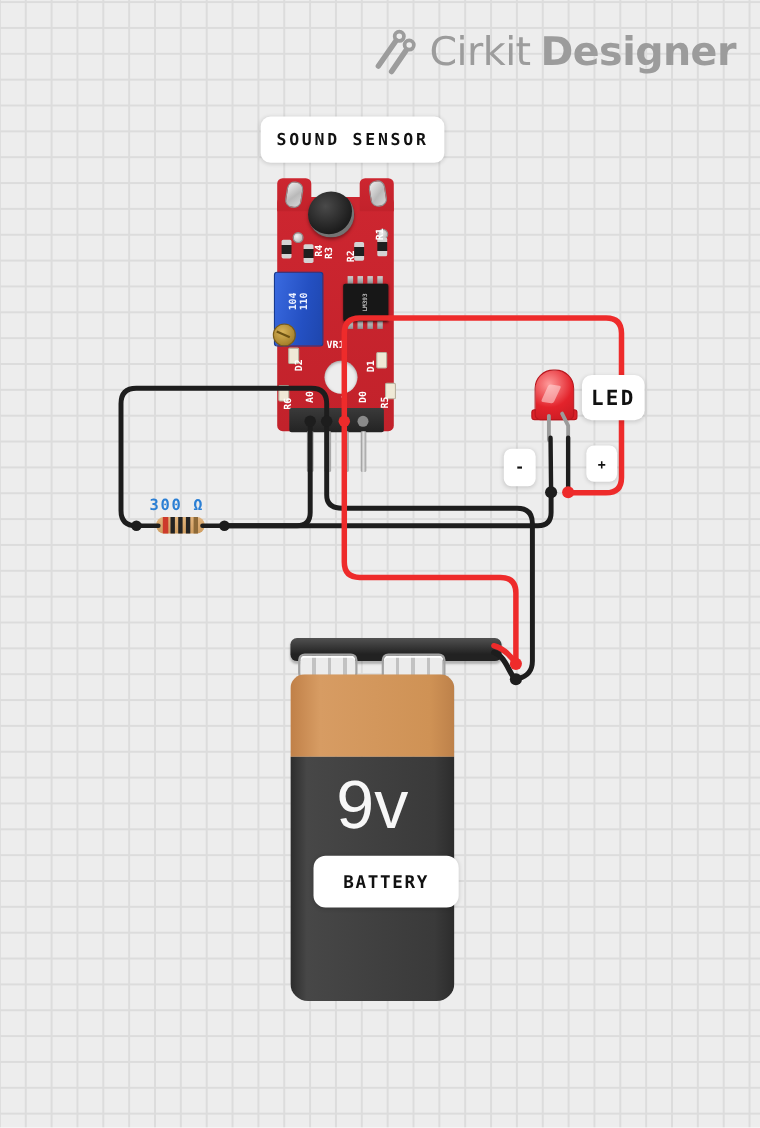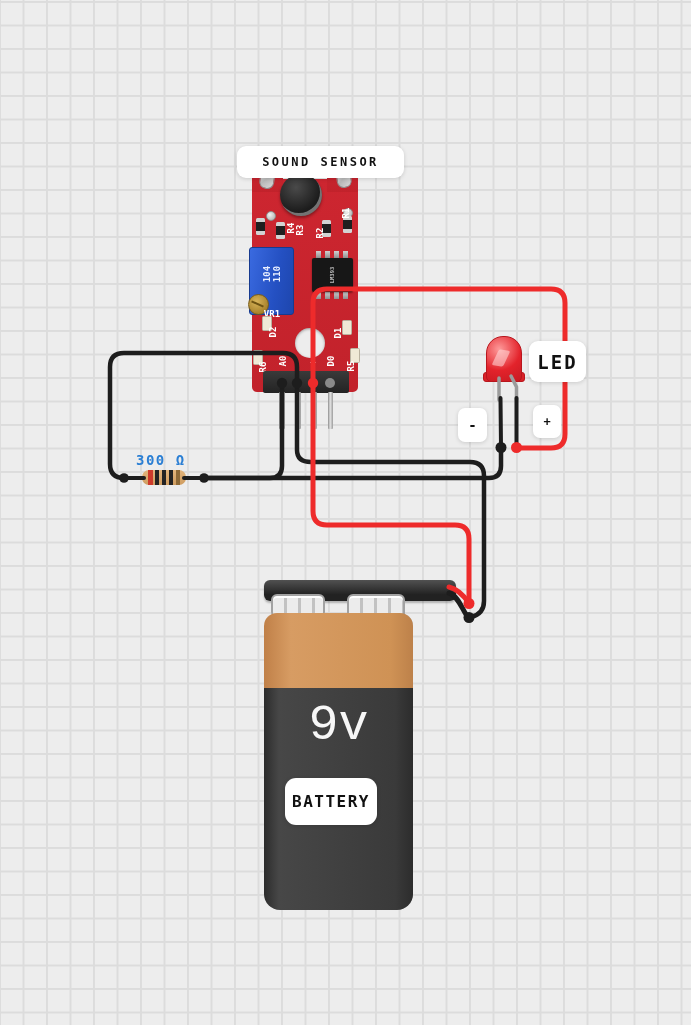--- a/index.html
+++ b/index.html
@@ -75,27 +75,38 @@
   .bat-term{
     background:repeating-linear-gradient(90deg,#ececec 0 11px,#c2c2c2 11px 14px);
     border:2px solid #a2a2a2;border-radius:6px;box-shadow:inset 0 2px 0 #fff;
   }
   .bat-body{
     border-radius:13px 13px 16px 16px; overflow:hidden;
     box-shadow:inset 6px 0 8px -5px rgba(255,255,255,.45), inset -6px 0 8px -5px rgba(0,0,0,.35);
   }
   .bat-orange{background:linear-gradient(90deg,#c08048,#d79c63 18%,#cf9255 85%,#bd814a);}
   .bat-black{background:linear-gradient(90deg,#2c2c2c,#474747 10%,#3a3a3a 88%,#2c2c2c);}
-  .bat-v{color:#f7f7f7;font-family:Liberation Mono, monospace;font-size:50px;}
+  .bat-v{color:#f7f7f7;font-family:Liberation Sans, sans-serif;font-size:62px;}
 </style>
 </head>
 <body>
 
 <div id="stage">
 
+  <div class="abs brand">
+    <svg width="46" height="46" viewBox="0 0 46 46">
+      <g stroke="#9c9c9c" stroke-width="5" fill="none" stroke-linecap="round">
+        <line x1="8" y1="36" x2="24" y2="13"></line>
+        <circle cx="27" cy="9" r="4.2" stroke-width="3.4"></circle>
+        <line x1="20" y1="41" x2="33" y2="22"></line>
+        <circle cx="36" cy="17" r="4.2" stroke-width="3.4"></circle>
+      </g>
+    </svg>
+    <div class="brand-text"><span class="brand-regular">Cirkit</span><span class="brand-bold">Designer</span></div>
+  </div>
 
   <div class="abs" style="left:0;top:0;">
 
     <div class="abs pcb" style="left:252px;top:179px;width:106px;height:213px;"></div>
     <div class="abs pcb" style="left:252px;top:162px;width:31px;height:30px;border-radius:5px 5px 0 0;"></div>
     <div class="abs pcb" style="left:327px;top:162px;width:31px;height:30px;border-radius:5px 5px 0 0;"></div>
     <div class="abs pad-oval" style="left:260px;top:165px;transform:rotate(9deg);"></div>
     <div class="abs pad-oval" style="left:336px;top:164px;transform:rotate(-9deg);"></div>
 
     <div class="abs mic" style="left:280px;top:174px;"></div>
@@ -123,21 +134,21 @@
     <div class="abs ic-pin" style="left:334px;top:251px;"></div>
     <div class="abs ic-pin" style="left:343px;top:251px;"></div>
     <div class="abs ic-pin" style="left:316px;top:292px;"></div>
     <div class="abs ic-pin" style="left:325px;top:292px;"></div>
     <div class="abs ic-pin" style="left:334px;top:292px;"></div>
     <div class="abs ic-pin" style="left:343px;top:292px;"></div>
     <div class="abs ic" style="left:312px;top:258px;width:41px;height:34px;">
       <span class="rot" style="color:#bdbdbd;font-size:5.5px;font-weight:bold;">LM393</span>
     </div>
 
-    <div class="abs silk" style="left:259px;top:305px;width:26px;text-align:center;">VR1</div>
+    <div class="abs silk" style="left:292px;top:305px;width:26px;text-align:center;">VR1</div>
     <div class="abs smd-w" style="left:262px;top:316px;"></div>
     <div class="abs silk rot" style="left:264px;top:323px;">D2</div>
     <div class="abs smd-w" style="left:342px;top:320px;"></div>
     <div class="abs silk rot" style="left:329px;top:324px;">D1</div>
 
     <div class="abs hole" style="left:295px;top:328px;"></div>
 
     <div class="abs smd-w" style="left:253px;top:350px;"></div>
     <div class="abs silk rot" style="left:254px;top:358px;">R6</div>
     <div class="abs smd-w" style="left:350px;top:348px;"></div>
@@ -206,26 +217,26 @@
       <circle cx="330" cy="383" r="5" fill="#8a8a8a"></circle>
       <circle cx="124" cy="478" r="4.8" fill="#1d1d1d"></circle>
       <circle cx="204" cy="478" r="4.8" fill="#1d1d1d"></circle>
       <circle cx="501" cy="447.5" r="5.5" fill="#1d1d1d"></circle>
       <circle cx="516.5" cy="447.5" r="5.5" fill="#ee2b2b"></circle>
       <circle cx="469" cy="603.5" r="5.5" fill="#ee2b2b"></circle>
       <circle cx="469" cy="617.5" r="5.5" fill="#1d1d1d"></circle>
     </g>
   </svg>
 
-  <div class="abs tag" style="left:237px;top:106px;width:167px;height:32px;font-size:12px;letter-spacing:2.5px;margin-top:40px;">SOUND SENSOR</div>
+  <div class="abs tag" style="left:237px;top:106px;width:167px;height:42px;font-size:15px;letter-spacing:2.5px;">SOUND SENSOR</div>
 
   <div class="abs tag" style="left:529px;top:341px;width:57px;height:41px;font-size:19px;letter-spacing:2px;">LED</div>
 
   <div class="abs tag" style="left:458px;top:408px;width:29px;height:34px;font-size:14px;border-radius:7px;">-</div>
 
   <div class="abs tag" style="left:533px;top:405px;width:28px;height:33px;font-size:12px;border-radius:7px;">+</div>
 
   <div class="abs" style="left:136px;top:452px;color:#2b7fd4;font-size:14px;font-weight:bold;letter-spacing:1.5px;">300 Ω</div>
 
 
-  <div class="abs tag" style="left:285px;top:778px;width:92px;height:47px;font-size:16px;letter-spacing:1.5px;border-radius:11px;">BATTERY</div>
+  <div class="abs tag" style="left:285px;top:778px;width:132px;height:47px;font-size:16px;letter-spacing:1.5px;border-radius:11px;">BATTERY</div>
 
 </div>
 
 </body></html>

